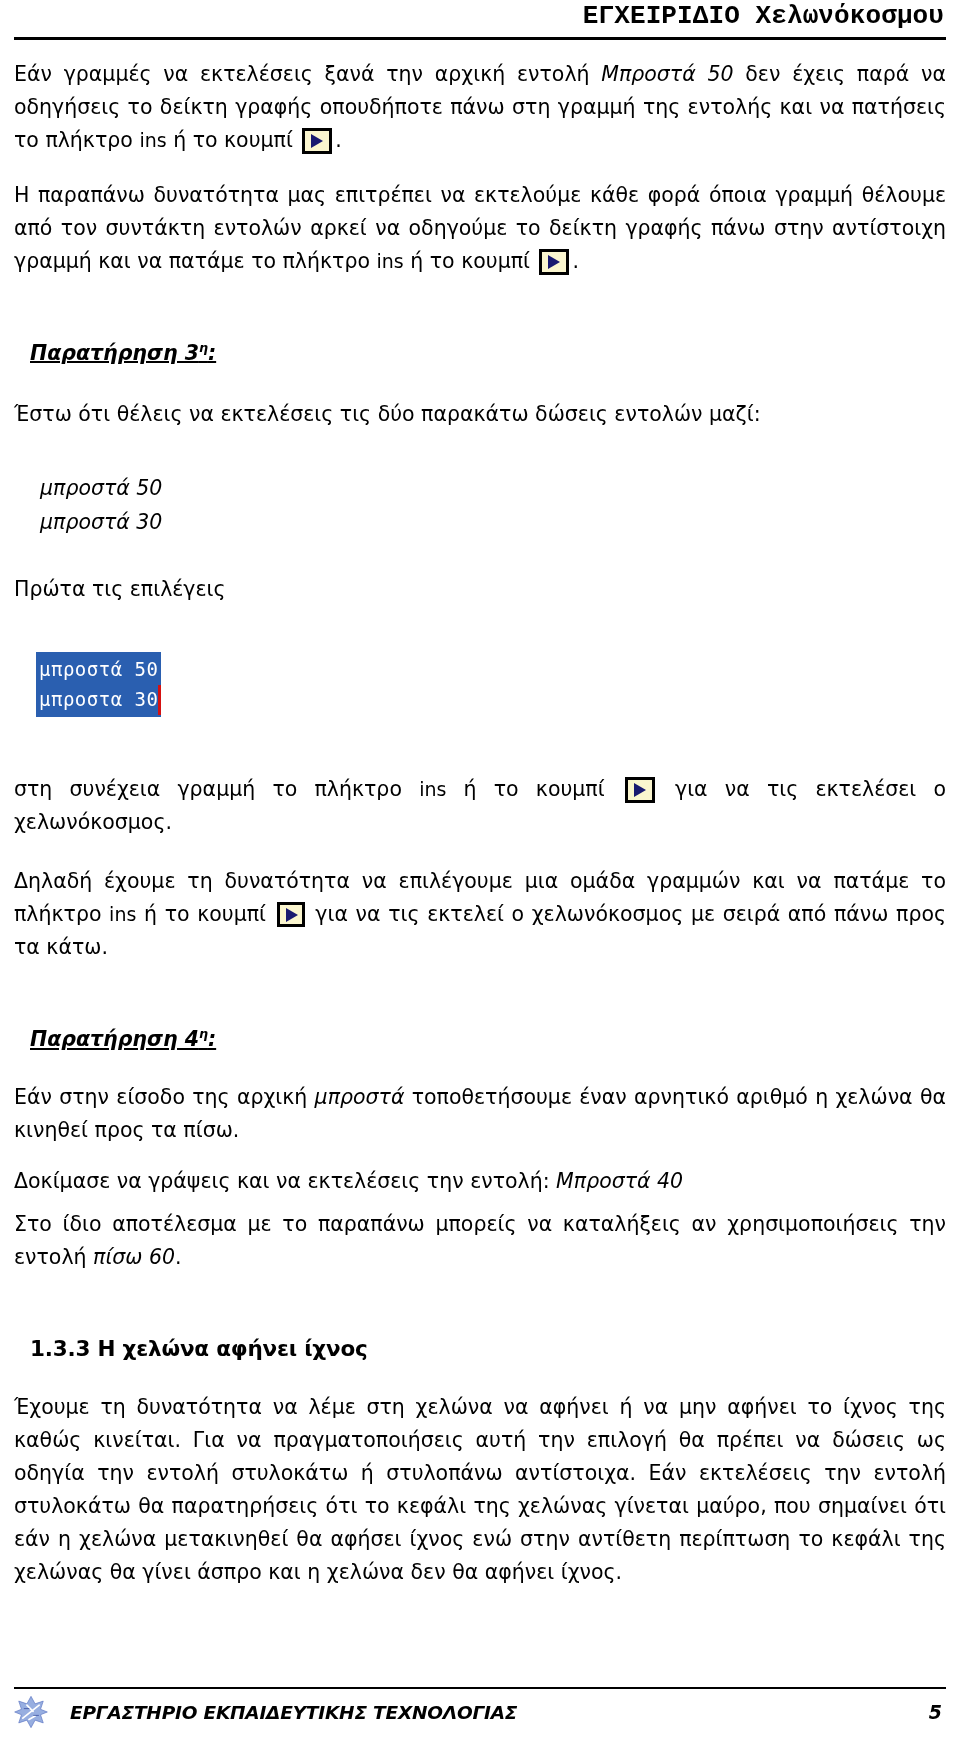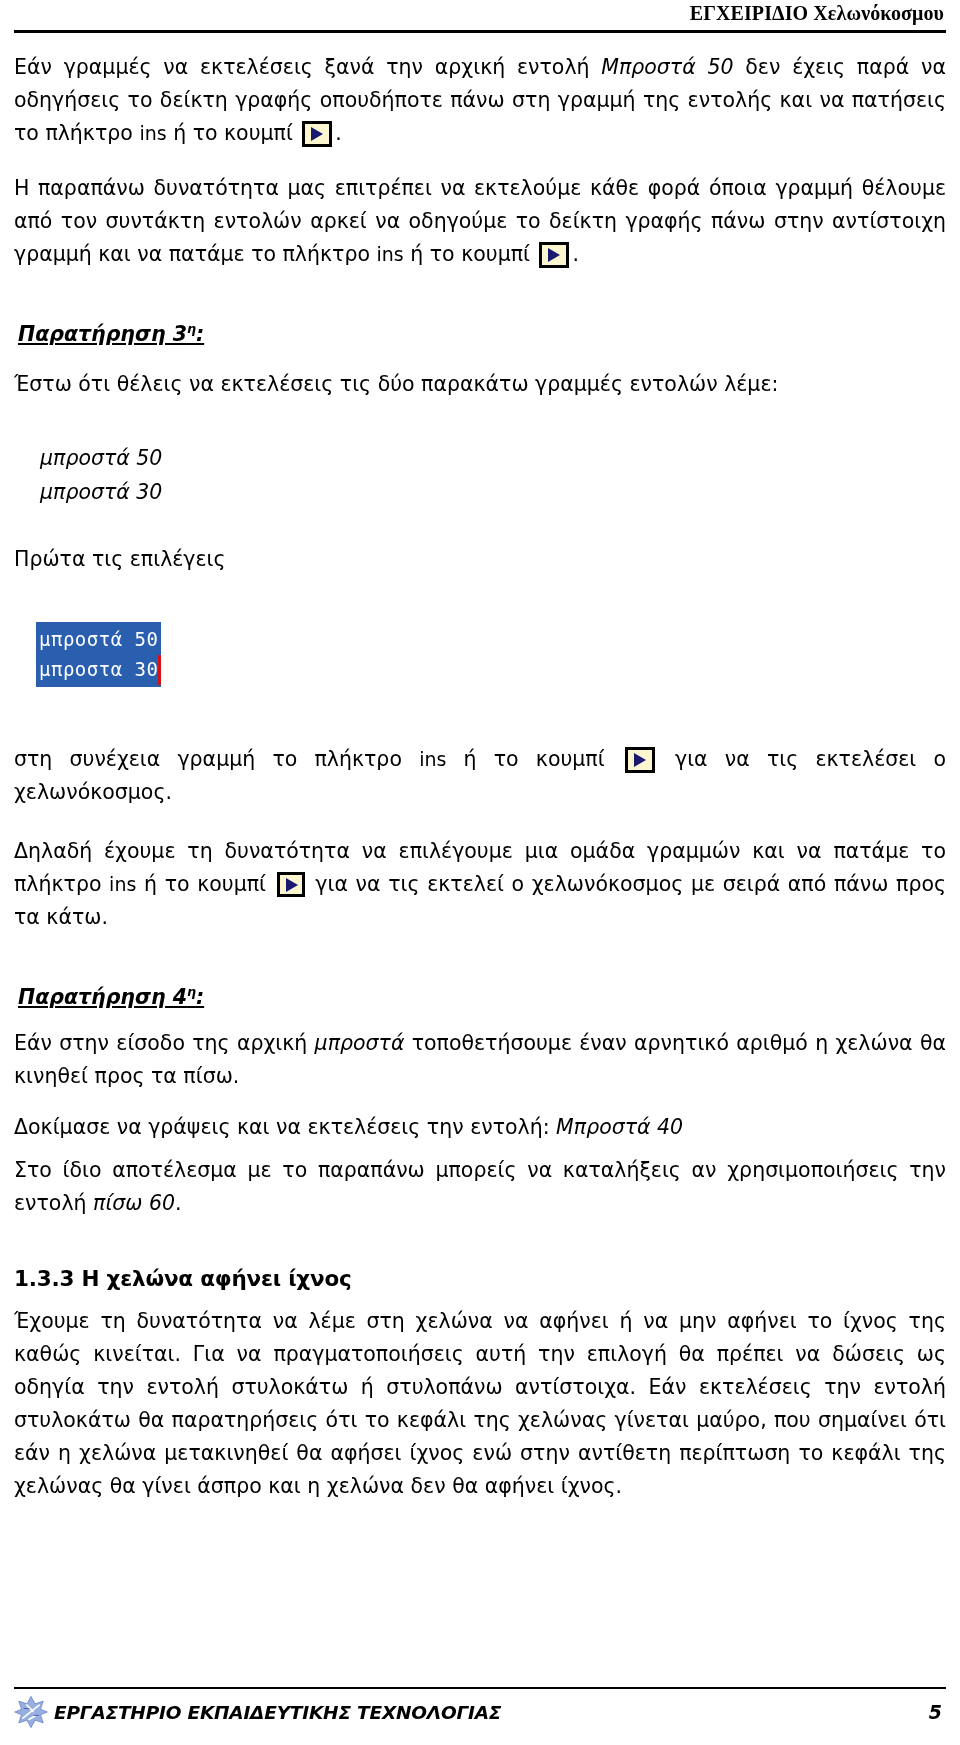--- a/index.html
+++ b/index.html
@@ -23,23 +23,23 @@
     box-sizing: border-box;
     padding: 0 14px;
   }
 
   
   .header {
     padding-top: 2px;
     text-align: right;
   }
   .header-title {
-    font-family: Liberation Serif, serif;
-    font-weight: bold;
-    font-size: 20px;
+    font-family: Liberation Mono, monospace;
+    font-weight: bold;
+    font-size: 26px;
     letter-spacing: 0.1px;
     line-height: 1.1;
     display: inline-block;
     padding-right: 2px;
   }
   .header-rule {
     border: 0;
     border-top: 3px solid #000;
     margin: 6px 0 0 0;
   }
@@ -64,34 +64,34 @@
   .spacer-40 { height: 40px; }
   .spacer-46 { height: 46px; }
   .spacer-56 { height: 56px; }
 
   
   .obs-head {
     font-size: 20.5px;
     font-weight: bold;
     font-style: italic;
     text-decoration: underline;
-    margin: 4px;
+    margin: 16px;
     display: inline-block;
   }
   .obs-head sup {
     font-size: 0.62em;
     font-style: italic;
     vertical-align: super;
   }
 
   
   .sec-head {
     font-size: 21.5px;
     font-weight: bold;
-    margin: 0;
+    margin: 16px;
     letter-spacing: -0.2px;
   }
 
   
   .code-line {
     font-size: 20.5px;
     font-style: italic;
     margin: 0 0 0 26px;
     line-height: 34px;
   }
@@ -166,21 +166,21 @@
     margin: 0 0 6px 0;
   }
   .footer-row {
     display: flex;
     align-items: center;
     justify-content: space-between;
   }
   .footer-left {
     display: flex;
     align-items: center;
-    gap: 6px;
+    gap: 22px;
   }
   .footer-logo {
     width: 34px;
     height: 34px;
     flex: 0 0 auto;
   }
   .footer-text {
     font-size: 18.5px;
     font-weight: bold;
     font-style: italic;
@@ -216,21 +216,21 @@
 
   <div class="spacer-46"></div>
 
   
   <div>
     <span class="obs-head"><span>Παρατήρηση 3</span><sup>η</sup><span>:</span></span>
   </div>
 
   <div class="spacer-18"></div>
 
-  <p class="para left">Έστω ότι θέλεις να εκτελέσεις τις δύο παρακάτω γραμμές εντολών λέμε:</p>
+  <p class="para left">Έστω ότι θέλεις να εκτελέσεις τις δύο παρακάτω δώσεις εντολών μαζί:</p>
 
   <div class="spacer-40"></div>
 
   
   <p class="code-line">μπροστά 50</p>
   <p class="code-line">μπροστά 30</p>
 
   <div class="spacer-34"></div>
 
   <p class="para left">Πρώτα τις επιλέγεις</p>

